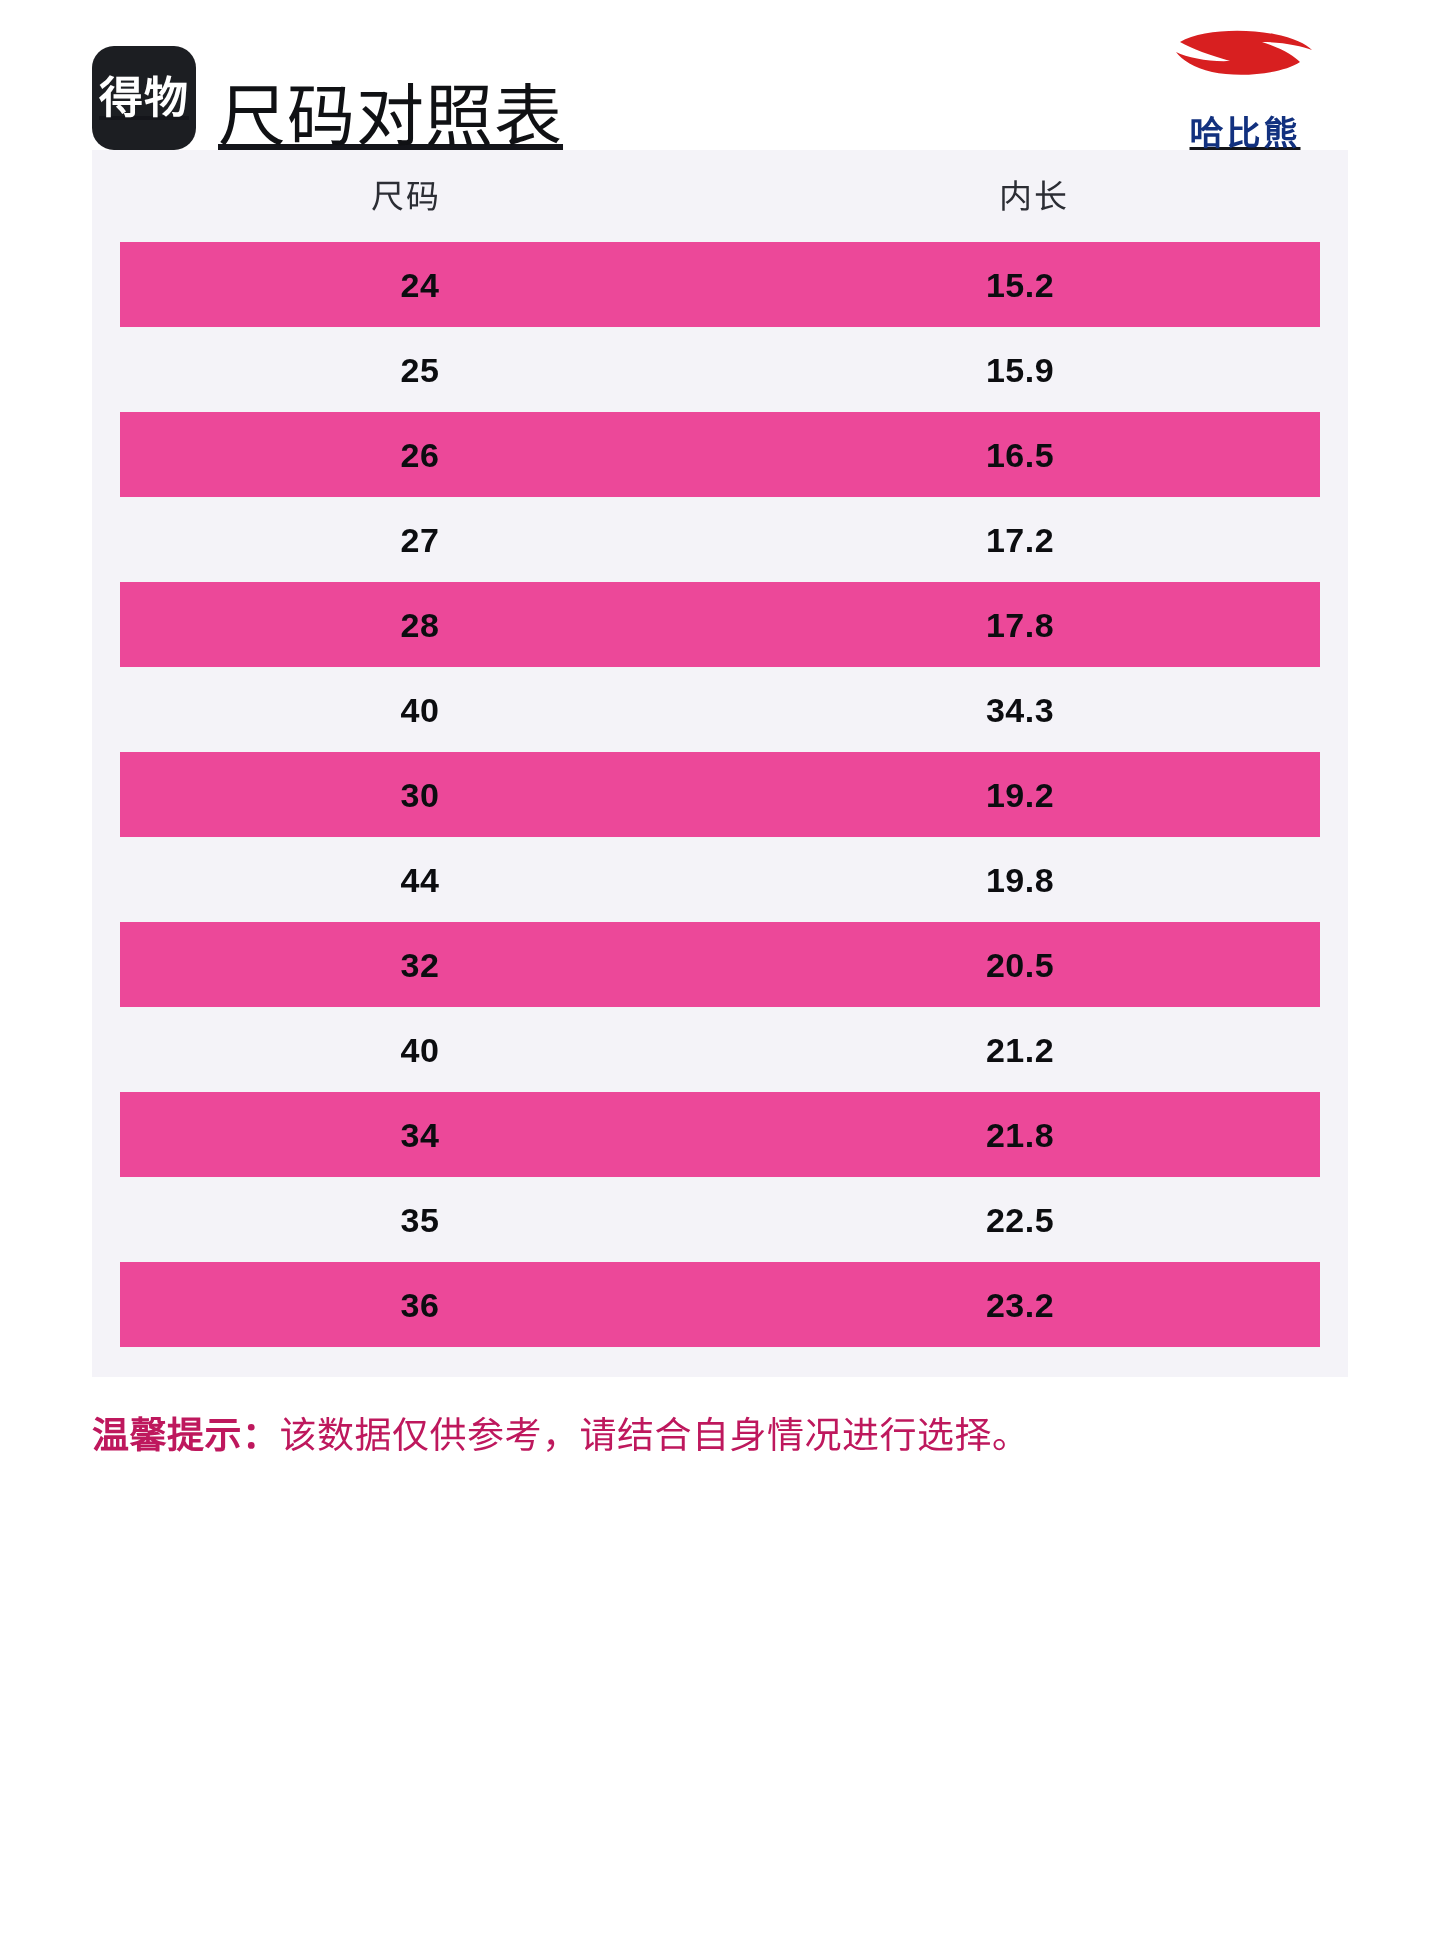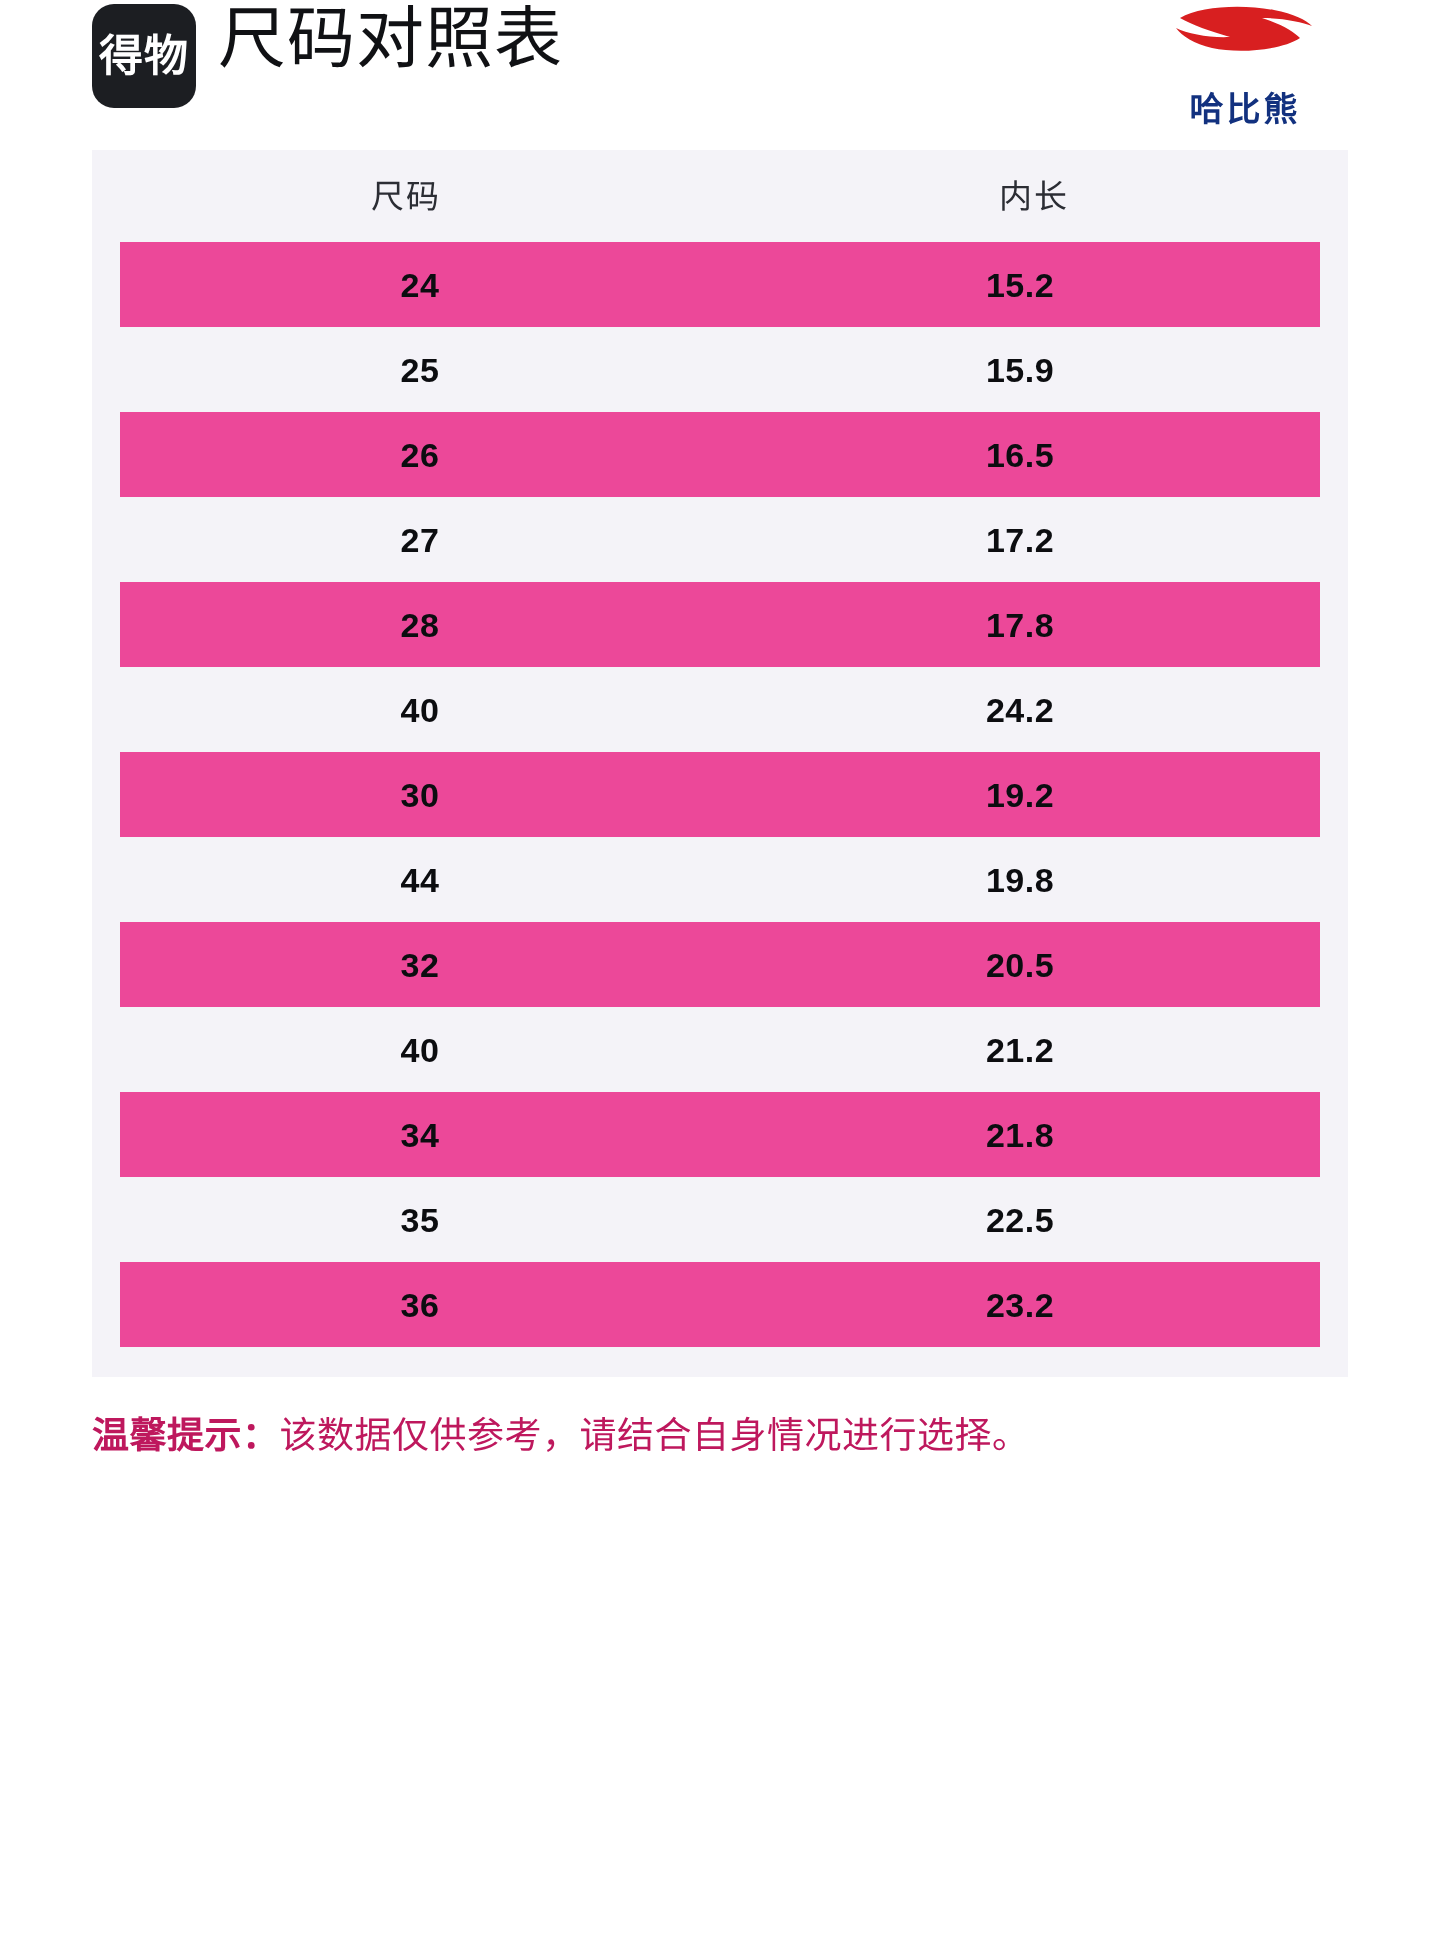--- a/index.html
+++ b/index.html
@@ -21,23 +21,24 @@
     position: relative;
     width: 1440px;
     height: 1950px;
     background: #ffffff;
     padding: 0 92px;
   }
 
   
   .header {
     display: flex;
-    align-items: flex-start;
+    align-items: flex-end;
     height: 150px;
-    padding-top: 4px;
+    padding-top: 24px;
+    text-decoration: underline;
   }
 
   .brand-badge {
     width: 104px;
     height: 104px;
     flex: 0 0 104px;
     background: #1c1e22;
     border-radius: 22px;
     display: flex;
     align-items: center;
@@ -197,21 +198,21 @@
         <div class="row shade">
           <div class="cell">27</div>
           <div class="cell">17.2</div>
         </div>
         <div class="row light">
           <div class="cell">28</div>
           <div class="cell">17.8</div>
         </div>
         <div class="row shade">
           <div class="cell">40</div>
-          <div class="cell">24.2</div>
+          <div class="cell">34.3</div>
         </div>
         <div class="row light">
           <div class="cell">30</div>
           <div class="cell">19.2</div>
         </div>
         <div class="row shade">
           <div class="cell">44</div>
           <div class="cell">19.8</div>
         </div>
         <div class="row light">

